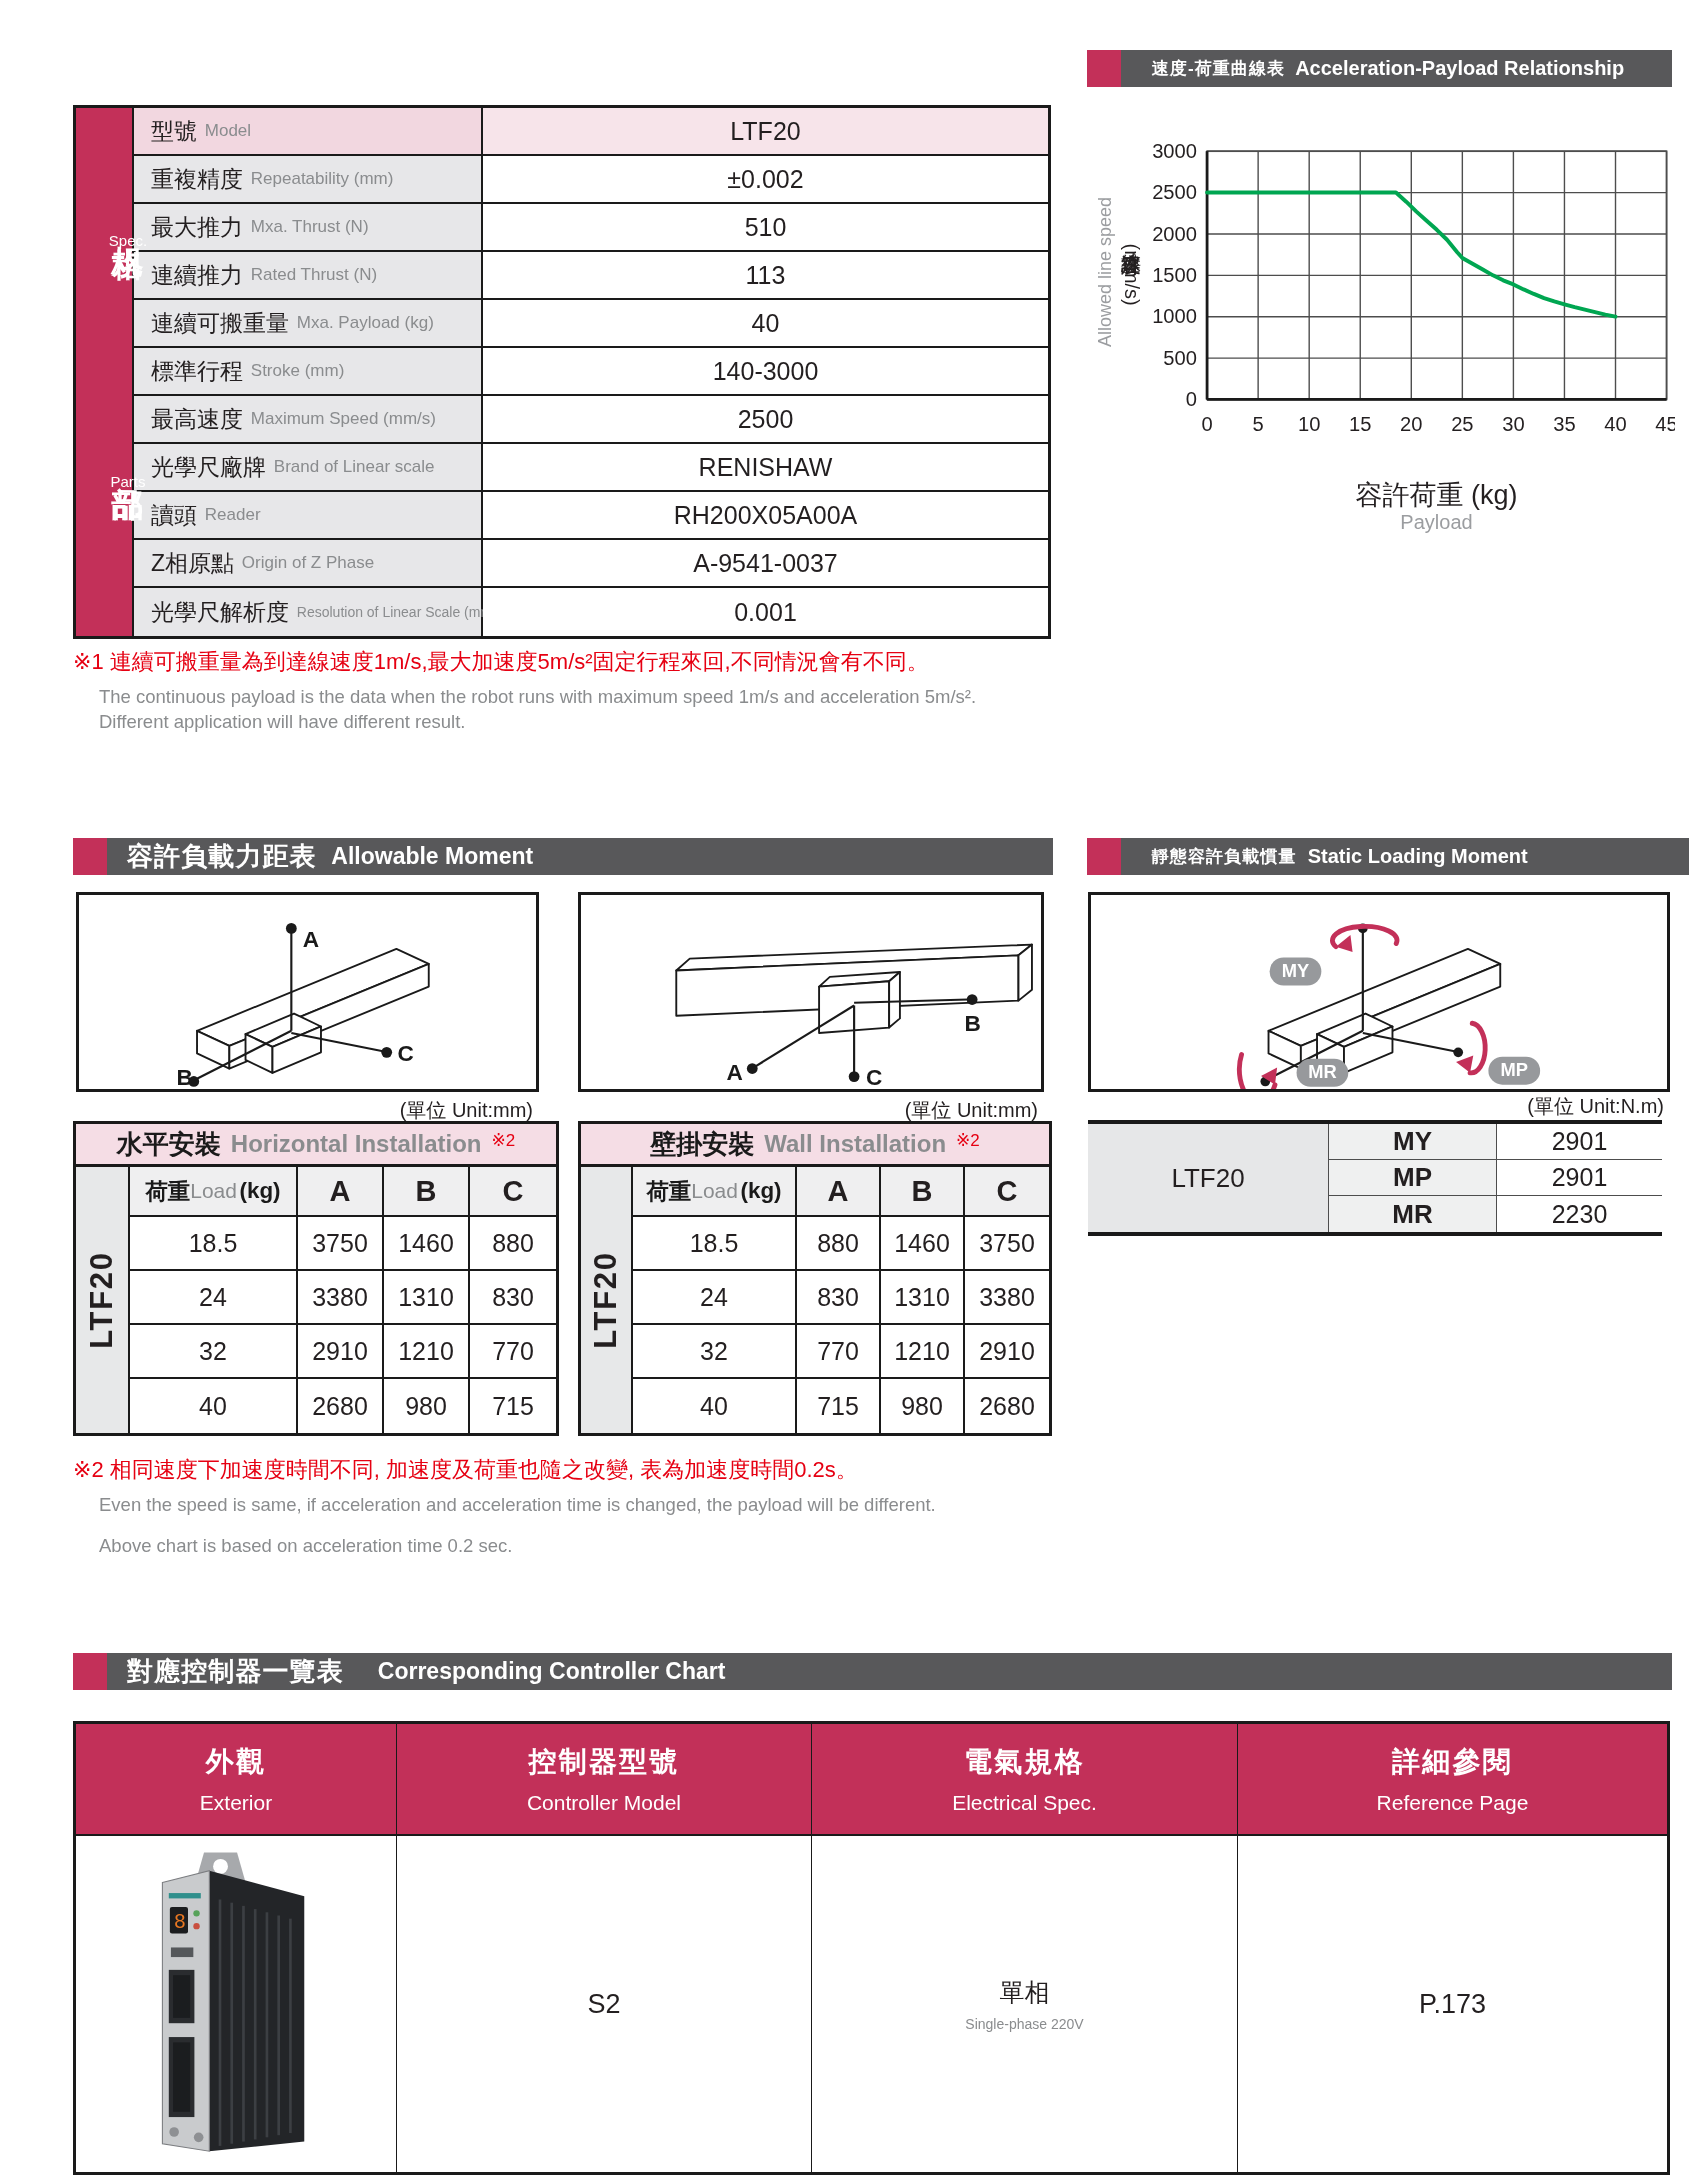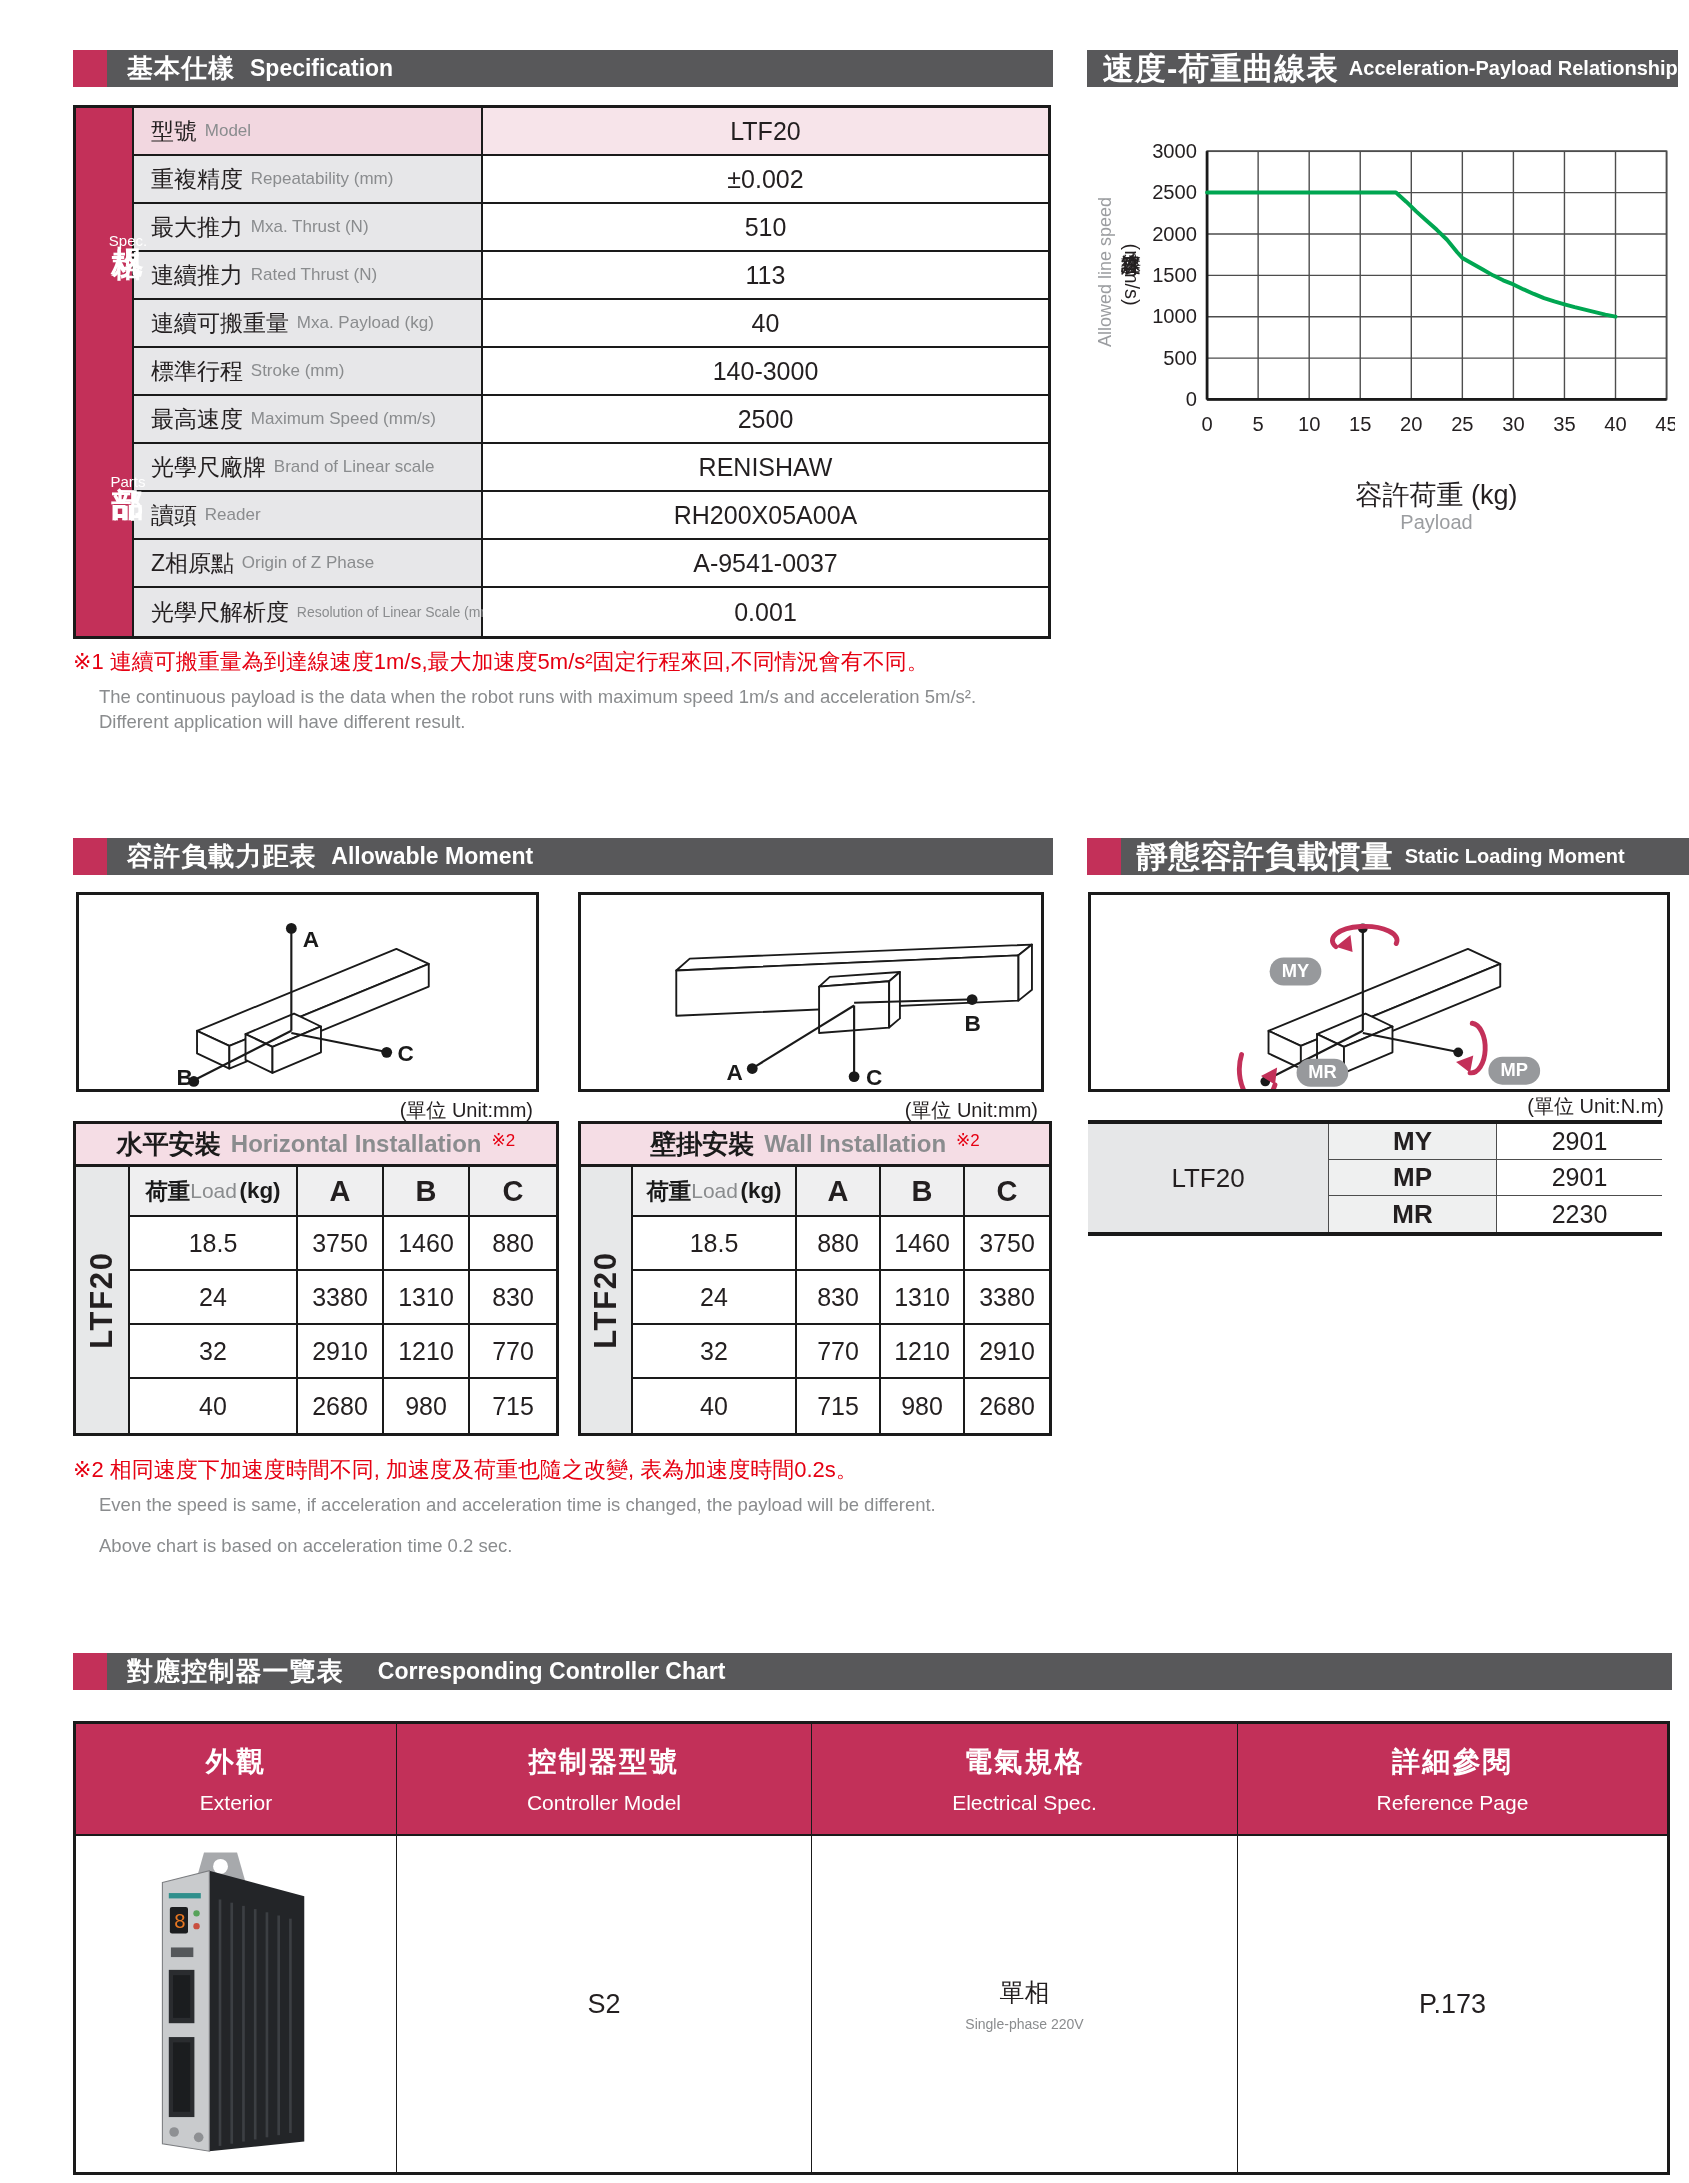--- a/index.html
+++ b/index.html
@@ -7,21 +7,21 @@
         font-family:"Liberation Sans","DejaVu Sans",sans-serif;color:#231F20;}
   .abs{position:absolute;}
 
   
   .secbar{position:absolute;height:37px;display:flex;}
   .secbar .sq{width:34px;height:100%;background:#C33059;}
   .secbar .bar{flex:1;background:#58585A;color:#ffffff;display:flex;align-items:center;
                padding-left:20px;gap:14.6px;}
   .secbar .zh{font-size:26px;font-weight:bold;letter-spacing:1.1px;white-space:nowrap;}
   .secbar .en{font-size:23px;font-weight:bold;white-space:nowrap;}
-  .secbar.narrow .zh{font-size:31px;} .secbar.narrow .en{font-size:20px;}
+  .secbar.narrow .zh{font-size:17px;margin-left:15px;} .secbar.narrow .en{font-size:20px;}
 
   
   #spec-table{position:absolute;left:73px;top:105px;display:grid;
               grid-template-columns:58px 349px 565px;grid-auto-rows:48px;
               border:3.9px solid #1A1A1A;background:#fff;}
   #spec-strip{grid-column:1;grid-row:1 / span 11;background:#C33059;border-right:2.8px solid #1A1A1A;position:relative;}
   .side-group{position:absolute;left:0;width:100%;display:flex;flex-direction:column;align-items:center;color:#fff;padding-left:24px;}
   .side-zh{writing-mode:vertical-rl;font-size:32px;font-weight:bold;line-height:1.0;letter-spacing:3.4px;}
   .side-en{font-size:15px;margin-top:5.6px;}
   .spec-label{grid-column:2;background:#E7E7E9;border-right:2.8px solid #1A1A1A;border-bottom:2.8px solid #1A1A1A;
@@ -107,27 +107,20 @@
   .badge{fill:#97999C;}
   .badge-text{font-size:34px;font-weight:bold;fill:#ffffff;}
   .marrow{stroke:#C33059;stroke-width:9;fill:none;stroke-linecap:round;}
   .mhead{fill:#C33059;}
 </style>
 </head>
 <body>
 
 <div id="page">
 
-  <div class="secbar" id="bar-spec" style="left:73px;top:50px;width:980px;">
-    <div class="sq"></div>
-    <div class="bar">
-      <span class="zh">基本仕樣</span>
-      <span class="en">Specification</span>
-    </div>
-  </div>
 
   <div id="spec-table">
     <div id="spec-strip">
       <div class="side-group" style="top:112px;">
         <div class="side-zh">規格</div>
         <div class="side-en">Spec.</div>
       </div>
       <div class="side-group" style="top:353px;">
         <div class="side-zh">部品</div>
         <div class="side-en">Parts</div>

